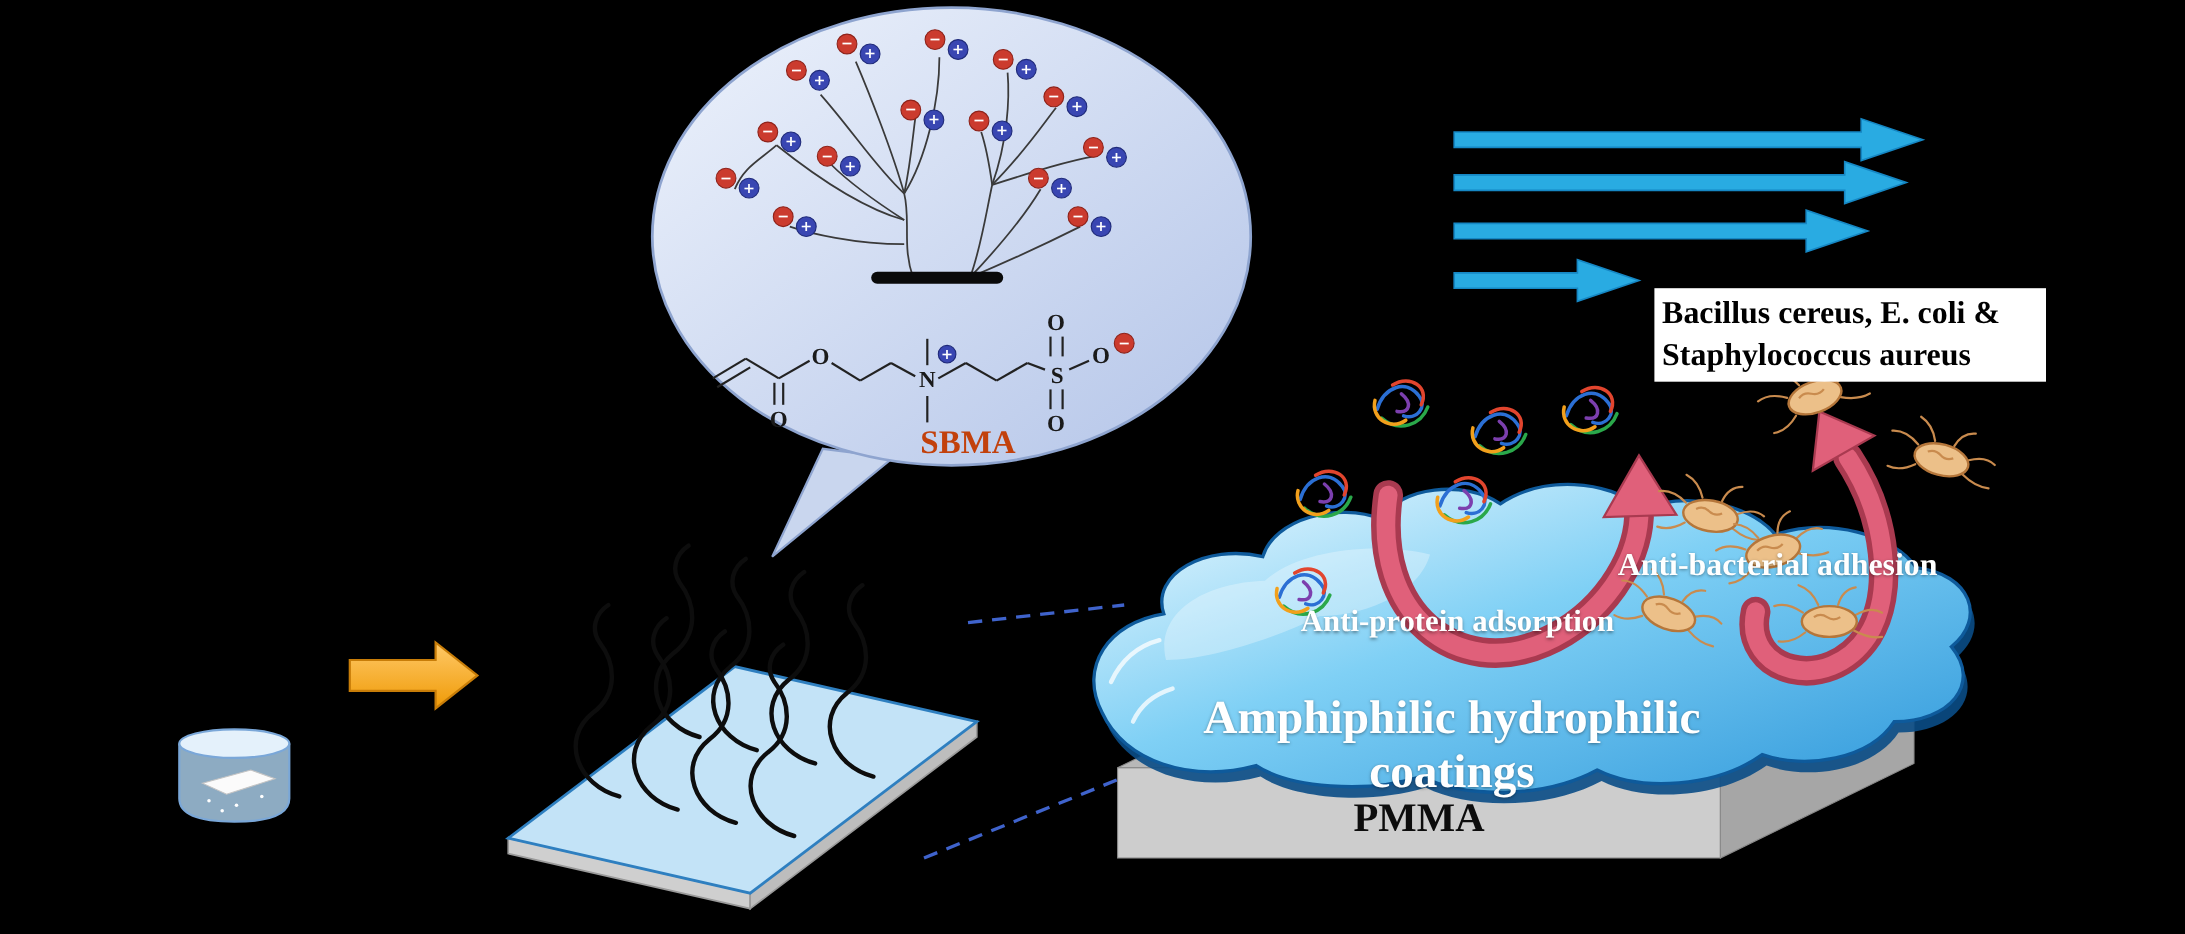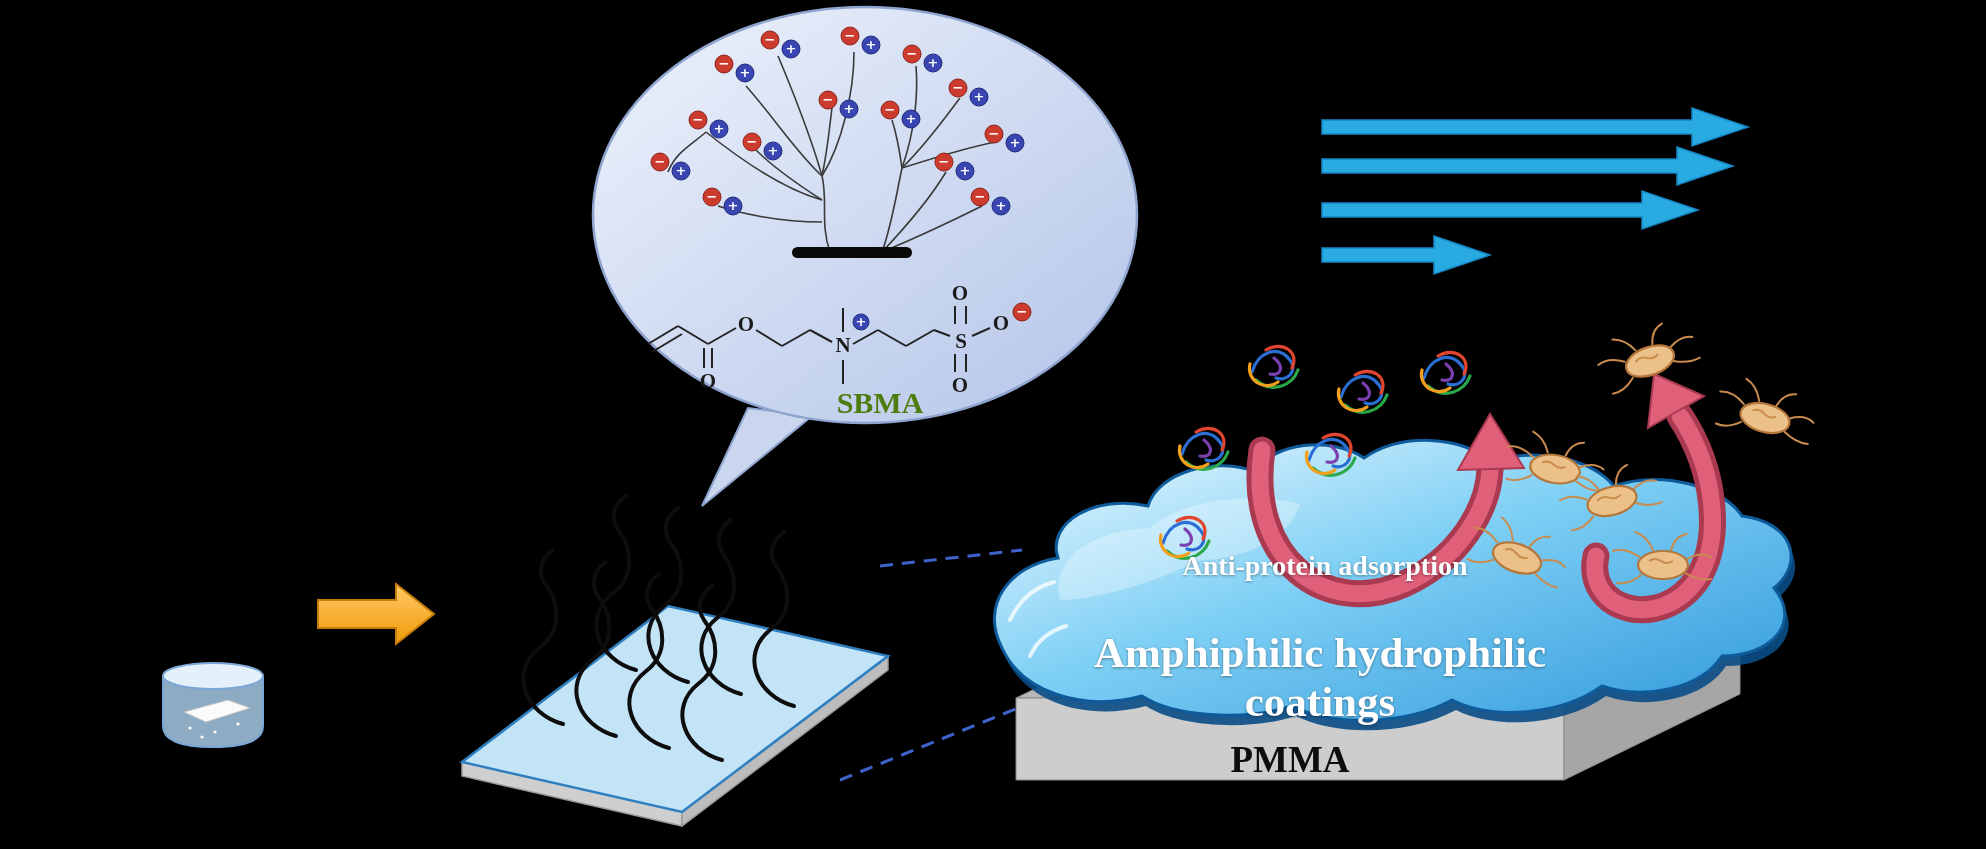--- a/index.html
+++ b/index.html
@@ -1,21 +1,21 @@
 <!DOCTYPE html>
 <html><head>
 <meta charset="utf-8">
 <style>
   html,body{margin:0;padding:0;background:#000;}
   .canvas{position:relative;width:1986px;height:849px;background:#000;overflow:hidden;
           font-family:"Liberation Serif",serif;}
   .canvas svg{position:absolute;left:0;top:0;}
   .label{position:absolute;font-weight:bold;text-align:center;}
-  .sbma-label{left:790px;top:386px;width:180px;font-size:30px;color:#4d7c0f;}
-  .pmma-label{left:1180px;top:722px;width:220px;font-size:37px;color:#0d0d0d;margin-top:16px;}
+  .sbma-label{left:790px;top:386px;width:180px;font-size:30px;color:#c2410c;}
+  .pmma-label{left:1180px;top:722px;width:220px;font-size:37px;color:#0d0d0d;}
   .coat-label{color:#ffffff;text-shadow:0 1px 3px rgba(0,0,0,.4);}
   .anti-protein{left:1140px;top:550px;width:370px;font-size:28px;}
   .amphiphilic{left:1070px;top:628px;width:500px;font-size:43px;}
   .anti-bacterial{left:1460px;top:498px;width:312px;font-size:29px;}
   .bacteria-box{position:absolute;left:1504px;top:262px;width:356px;background:#ffffff;
                 color:#000;font-size:29px;font-weight:bold;line-height:1.3;
                 padding:5px 7px;box-sizing:border-box;white-space:nowrap;overflow:hidden;}
   
   .branch{stroke:#3a3a3a;stroke-width:1.6;fill:none;}
   .chem{stroke:#222;stroke-width:2;fill:none;}
@@ -300,13 +300,18 @@
     <polygon class="flow" points="1322,159 1677,159 1677,147 1733,166 1677,185 1677,173 1322,173"></polygon>
     <polygon class="flow" points="1322,203 1642,203 1642,191 1698,210 1642,229 1642,217 1322,217"></polygon>
     <polygon class="flow" points="1322,248 1434,248 1434,236 1490,255 1434,274 1434,262 1322,262"></polygon>
   </g>
 </svg>
 
 <div class="label sbma-label">SBMA</div>
 <div class="label pmma-label">PMMA</div>
 <div class="label coat-label anti-protein">Anti-protein adsorption</div>
 <div class="label coat-label amphiphilic">Amphiphilic hydrophilic coatings</div>
+<div class="label coat-label anti-bacterial">Anti-bacterial adhesion</div>
+<div class="bacteria-box">
+  <div>Bacillus cereus, E. coli &amp;</div>
+  <div>Staphylococcus aureus</div>
 </div>
+</div>
 
 </body></html>

